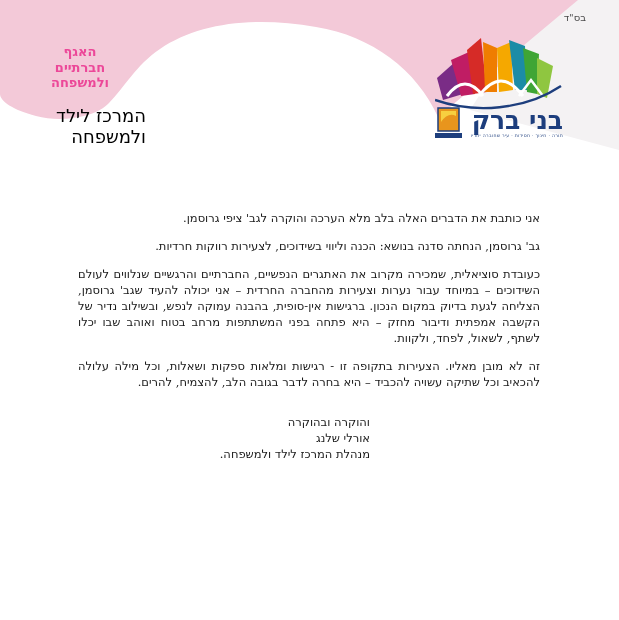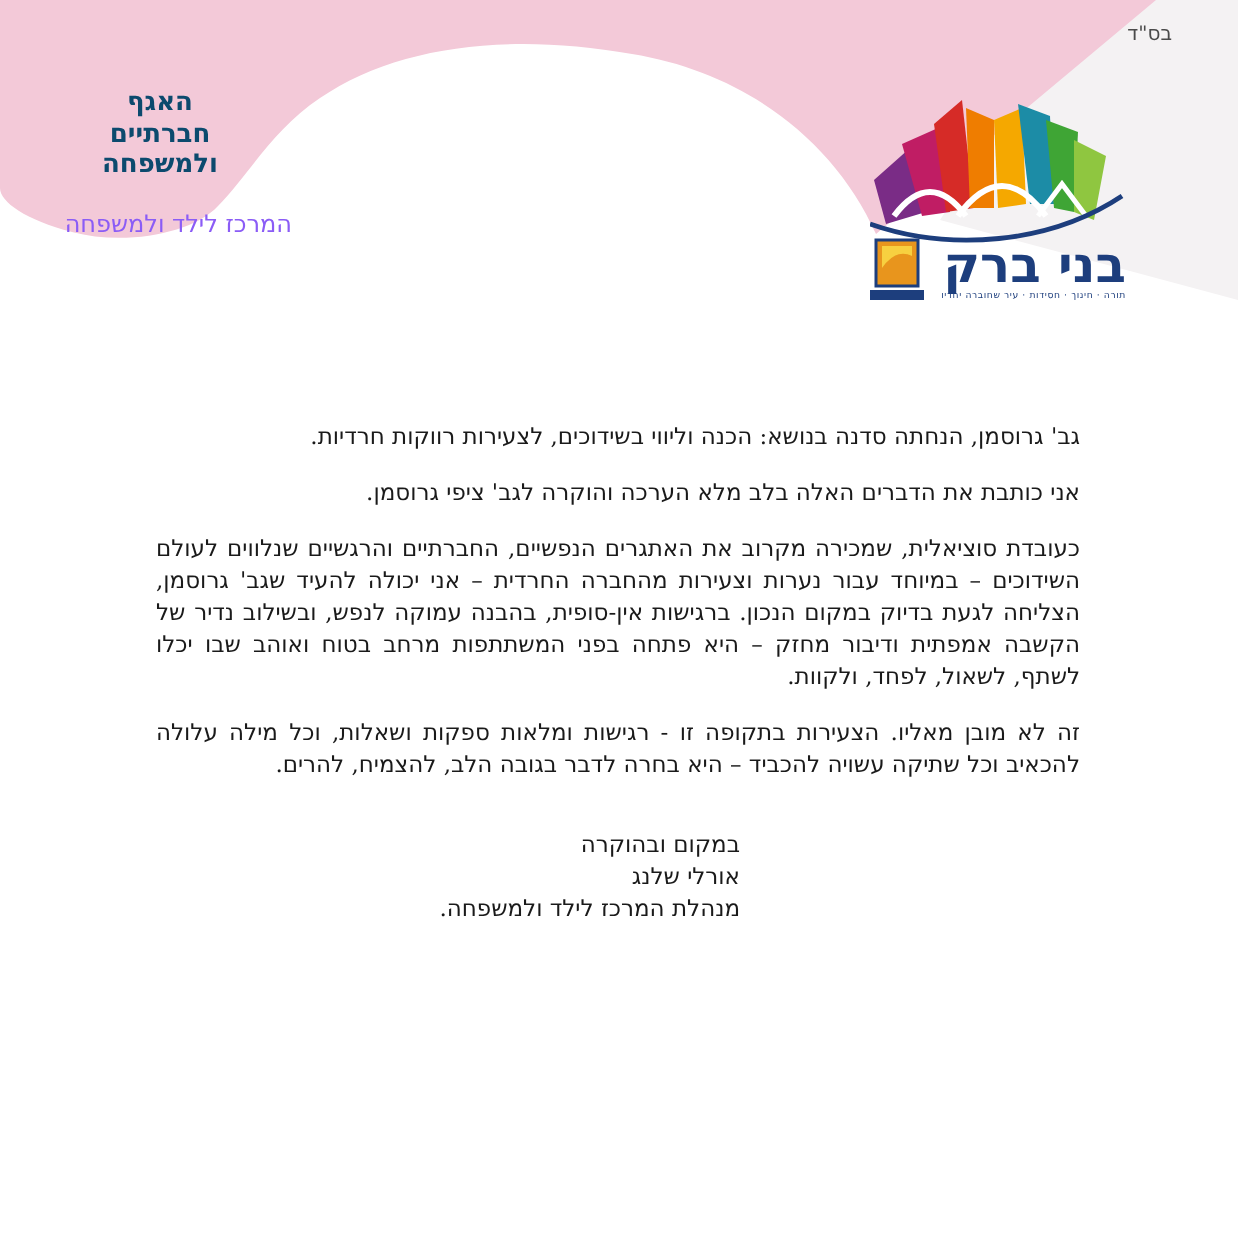--- a/index.html
+++ b/index.html
@@ -9,35 +9,35 @@
     font-family:"DejaVu Serif","DejaVu Sans",serif;
     overflow:hidden;
   }
   .page{position:relative;width:619px;height:620px;background:#fff;}
 
   
   .letterhead{position:absolute;top:0;left:0;width:619px;height:180px;}
   .wave-svg{position:absolute;top:0;left:0;}
   .division{
     position:absolute;left:40px;top:44px;width:80px;
-    text-align:center;color:#0c4a6e;font-weight:bold;
+    text-align:center;color:#ec4899;font-weight:bold;
     font-size:13px;line-height:15.5px;
     font-family:"DejaVu Sans",sans-serif;direction:rtl;
   }
   .center-label{
     position:absolute;left:26px;top:105px;width:120px;
-    font-size:12px;color:#8b5cf6;direction:rtl;text-align:right;
+    font-size:18px;color:#000000;direction:rtl;text-align:right;
     font-family:"DejaVu Serif","DejaVu Sans",serif;
   }
   .bsd{
     position:absolute;top:12px;right:33px;
     font-size:10px;color:#4a4a4a;direction:rtl;
     font-family:"DejaVu Serif","DejaVu Sans",serif;
   }
-  .logo{position:absolute;left:435px;top:48px;width:130px;height:110px;}
+  .logo{position:absolute;left:435px;top:36px;width:130px;height:110px;}
 
   
   .letter-body{
     position:absolute;top:210px;right:79px;width:462px;
     direction:rtl;text-align:justify;
     font-size:11.5px;line-height:16px;color:#1a1a1a;
   }
   .letter-title{
     font-weight:bold;text-decoration:underline;
     margin:0 0 14px 0;text-align:right;
@@ -96,25 +96,25 @@
 
         <text x="128" y="93" text-anchor="end" font-size="25" font-weight="bold" font-family="DejaVu Sans, sans-serif" fill="#1d3e7d">בני ברק</text>
 
         <text x="128" y="101" text-anchor="end" font-size="4.6" letter-spacing="0.3" font-family="DejaVu Sans, sans-serif" fill="#1d3e7d">תורה · חינוך · חסידות · עיר שחוברה יחדיו</text>
       </svg>
     </div>
   </div>
 
   <div class="letter-body">
 
+    <p>אני כותבת את הדברים האלה בלב מלא הערכה והוקרה לגב' ציפי גרוסמן.</p>
     <p>גב' גרוסמן, הנחתה סדנה בנושא: הכנה וליווי בשידוכים, לצעירות רווקות חרדיות.</p>
-    <p>אני כותבת את הדברים האלה בלב מלא הערכה והוקרה לגב' ציפי גרוסמן.</p>
     <p>כעובדת סוציאלית, שמכירה מקרוב את האתגרים הנפשיים, החברתיים והרגשיים שנלווים לעולם השידוכים – במיוחד עבור נערות וצעירות מהחברה החרדית – אני יכולה להעיד שגב' גרוסמן, הצליחה לגעת בדיוק במקום הנכון. ברגישות אין-סופית, בהבנה עמוקה לנפש, ובשילוב נדיר של הקשבה אמפתית ודיבור מחזק – היא פתחה בפני המשתתפות מרחב בטוח ואוהב שבו יכלו לשתף, לשאול, לפחד, ולקוות.</p>
     <p>זה לא מובן מאליו. הצעירות בתקופה זו - רגישות ומלאות ספקות ושאלות, וכל מילה עלולה להכאיב וכל שתיקה עשויה להכביד – היא בחרה לדבר בגובה הלב, להצמיח, להרים.</p>
 
     <div class="signature">
-      <div>במקום ובהוקרה</div>
+      <div>והוקרה ובהוקרה</div>
       <div class="sig-name">אורלי שלנג</div>
       <div>מנהלת המרכז לילד ולמשפחה.</div>
     </div>
   </div>
 
 </div>
 
 </body></html>

